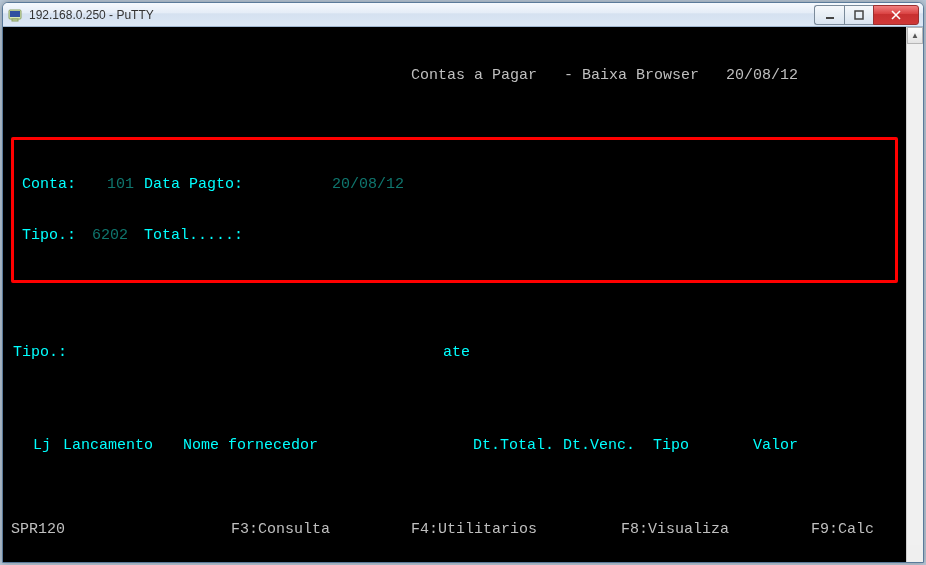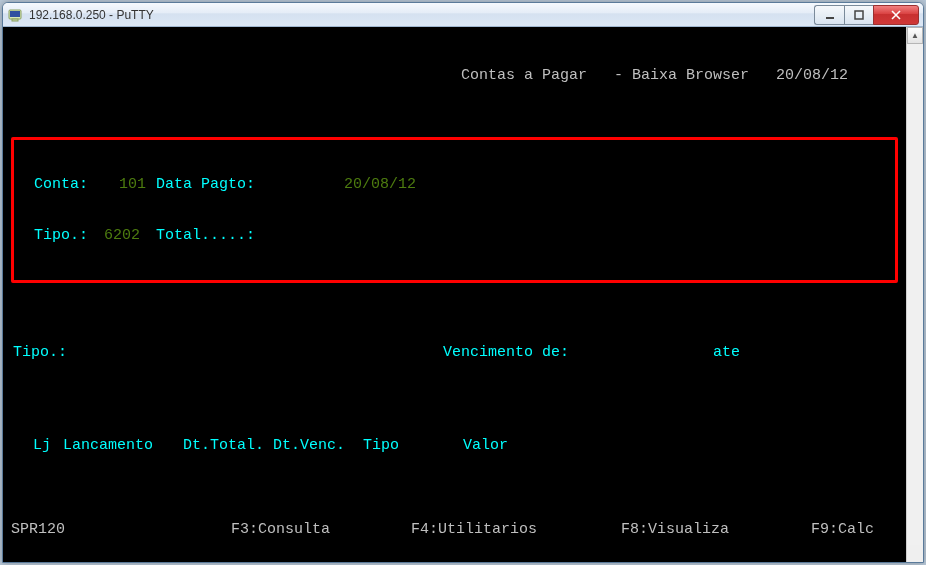--- a/index.html
+++ b/index.html
@@ -83,31 +83,31 @@
     padding: 6px 8px;
     font-family: "Courier New", monospace;
     font-size: 15px;
     line-height: 17px;
     color: #bfbfbf;
     white-space: pre;
     position: relative;
   }
   .hdr-line {
     color: #bfbfbf;
-    text-align: center;
+    text-align: left;
   }
   .red-box {
     border: 3px solid #ff0000;
     border-radius: 2px;
-    padding: 2px 20px;
+    padding: 2px 8px;
     margin: 2px 0 4px 0;
   }
   .red-box .row { display: flex; }
   .cyan { color: #00ffff; }
-  .white { color: #4d7c0f; font-family: Liberation Mono, monospace; }
+  .white { color: #0f766e; font-family: Liberation Mono, monospace; }
   .green-cursor {
     display: inline-block;
     width: 9px;
     height: 15px;
     background: #00ff00;
     vertical-align: middle;
     margin-bottom: 1px;
   }
   .filter-row {
     display: flex;
@@ -191,28 +191,28 @@
         <div class="row">
           <span class="cyan seg" style="width:70px">Tipo.:</span>
           <span class="white seg" style="width:42px">6202</span>
           <span class="white seg" style="width:10px"></span>
           <span class="cyan seg">Total.....:</span>
         </div>
       </div>
 
       <div class="filter-row">
         <span class="cyan seg" style="width:430px">Tipo.:</span>
-        <span class="cyan seg" style="width:270px">Vencimento de:</span>
         <span class="cyan seg">ate</span>
       </div>
 
       <div class="col-head cyan">
         <span class="seg" style="width:20px"></span>
         <span class="seg" style="width:30px">Lj</span>
         <span class="seg" style="width:120px">Lancamento</span>
+        <span class="seg" style="width:290px">Nome fornecedor</span>
         <span class="seg" style="width:90px">Dt.Total.</span>
         <span class="seg" style="width:90px">Dt.Venc.</span>
         <span class="seg" style="width:100px">Tipo</span>
         <span class="seg">Valor</span>
       </div>
 
       <div class="footer1"><span class="seg" style="width:220px">SPR120</span><span class="seg" style="width:180px">F3:Consulta</span><span class="seg" style="width:210px">F4:Utilitarios</span><span class="seg" style="width:190px">F8:Visualiza</span><span class="seg">F9:Calc</span></div>
 
       
     </div>

